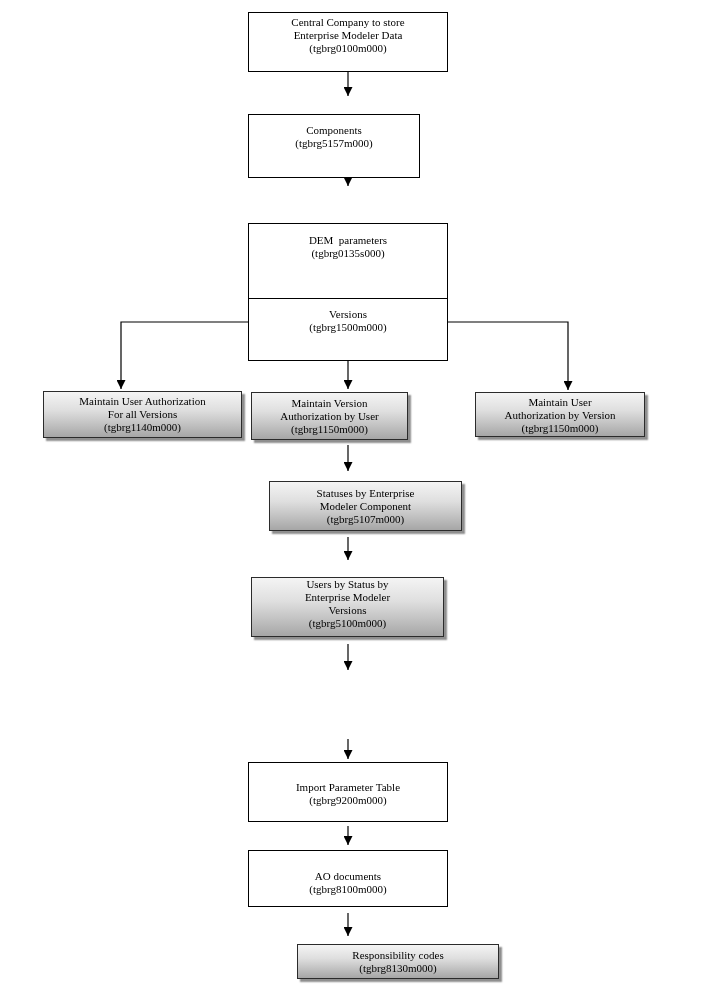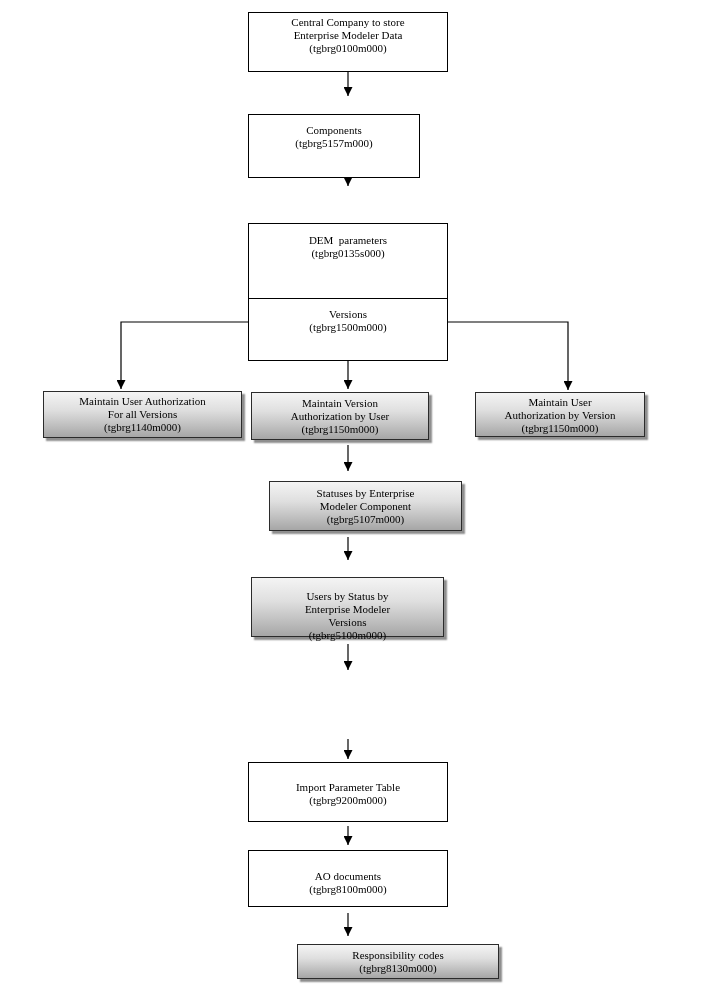--- a/index.html
+++ b/index.html
@@ -33,24 +33,24 @@
     background: linear-gradient(180deg, #f4f4f4 0%, #dfdfdf 40%, #c3c3c3 70%, #a6a6a6 100%);
     border: 1.5px solid #2b2b2b;
     box-shadow: 3px 3px 1.5px #8f8f8f;
   }
   
   .b1  { left:248px; top:12px;  width:200px; height:60px; padding-top:3px;  }
   .b2  { left:248px; top:114px;  width:172px; height:64px; padding-top:9px;  }
   .b3  { left:248px; top:187px; width:200px; height:86px; padding-top:10px;margin-top:36px; }
   .b4  { left:248px; top:298px; width:200px; height:63px; padding-top:9px;  }
   .b5  { left:43px;  top:391px; width:199px; height:47px; padding-top:3px;  }
-  .b6  { left:251px; top:392px; width:178px; height:48px; padding-top:4px;  }
+  .b6  { left:251px; top:392px; width:157px; height:48px; padding-top:4px;  }
   .b7  { left:475px; top:392px; width:170px; height:45px; padding-top:3px;  }
   .b8  { left:251px; top:481px; width:193px; height:50px; padding-top:5px;margin-left:18px;  }
-  .b9  { left:251px; top:577px; width:193px; height:60px; padding-top:12px;  }
+  .b9  { left:251px; top:577px; width:193px; height:60px; padding-top:0;  }
   .b10 { left:248px; top:674px; width:200px; height:64px; padding-top:19px; }
   .b11 { left:248px; top:762px; width:200px; height:60px; padding-top:18px; }
   .b12 { left:248px; top:850px; width:200px; height:57px; padding-top:19px; }
   .b13 { left:249px; top:944px; width:202px; height:35px; padding-top:4px;margin-left:48px;  }
 </style>
 </head>
 <body>
 
 <div class="canvas">
 

